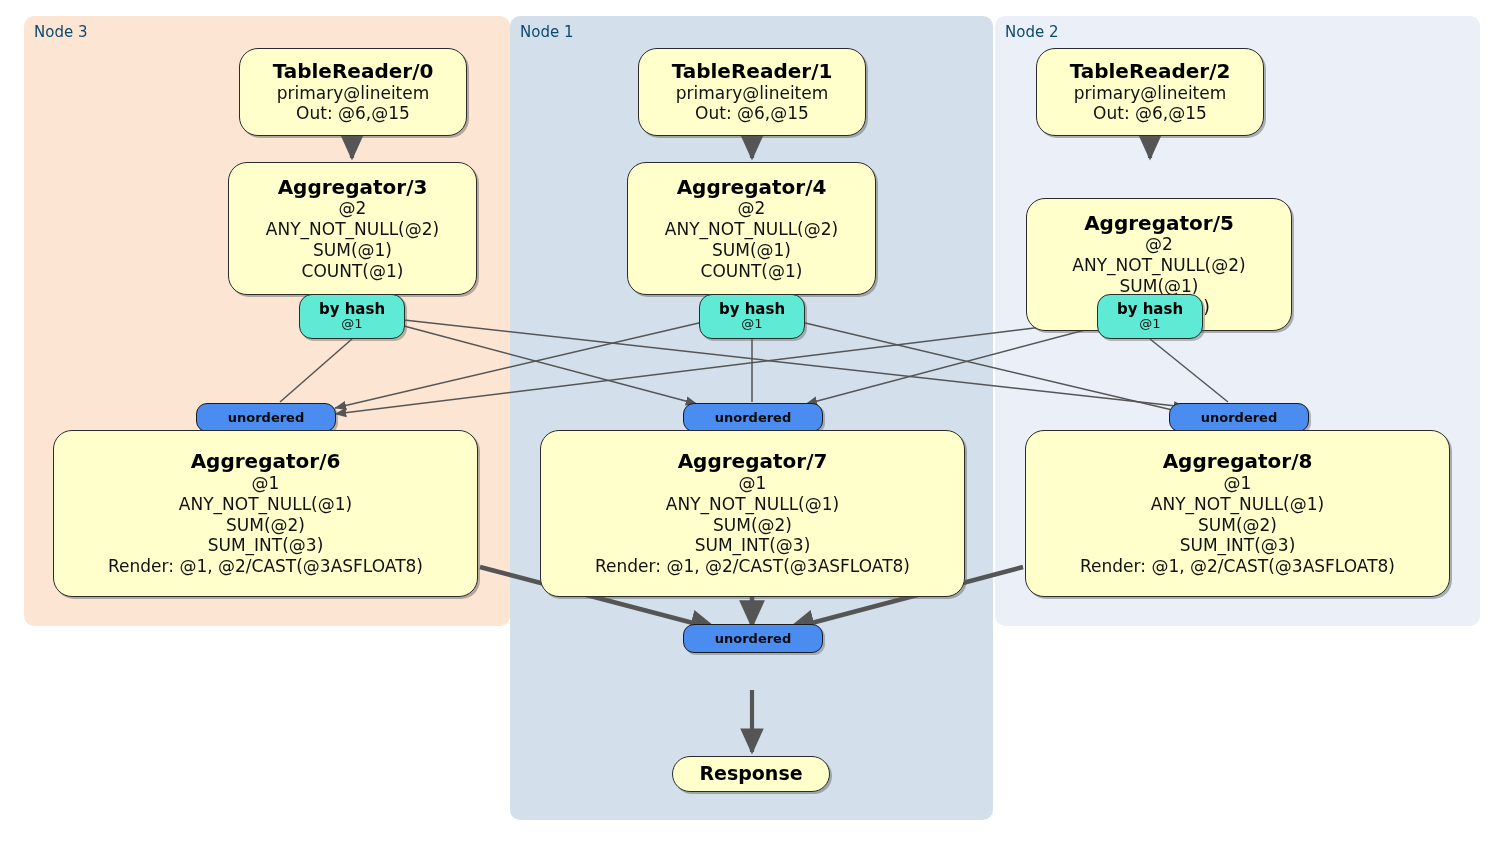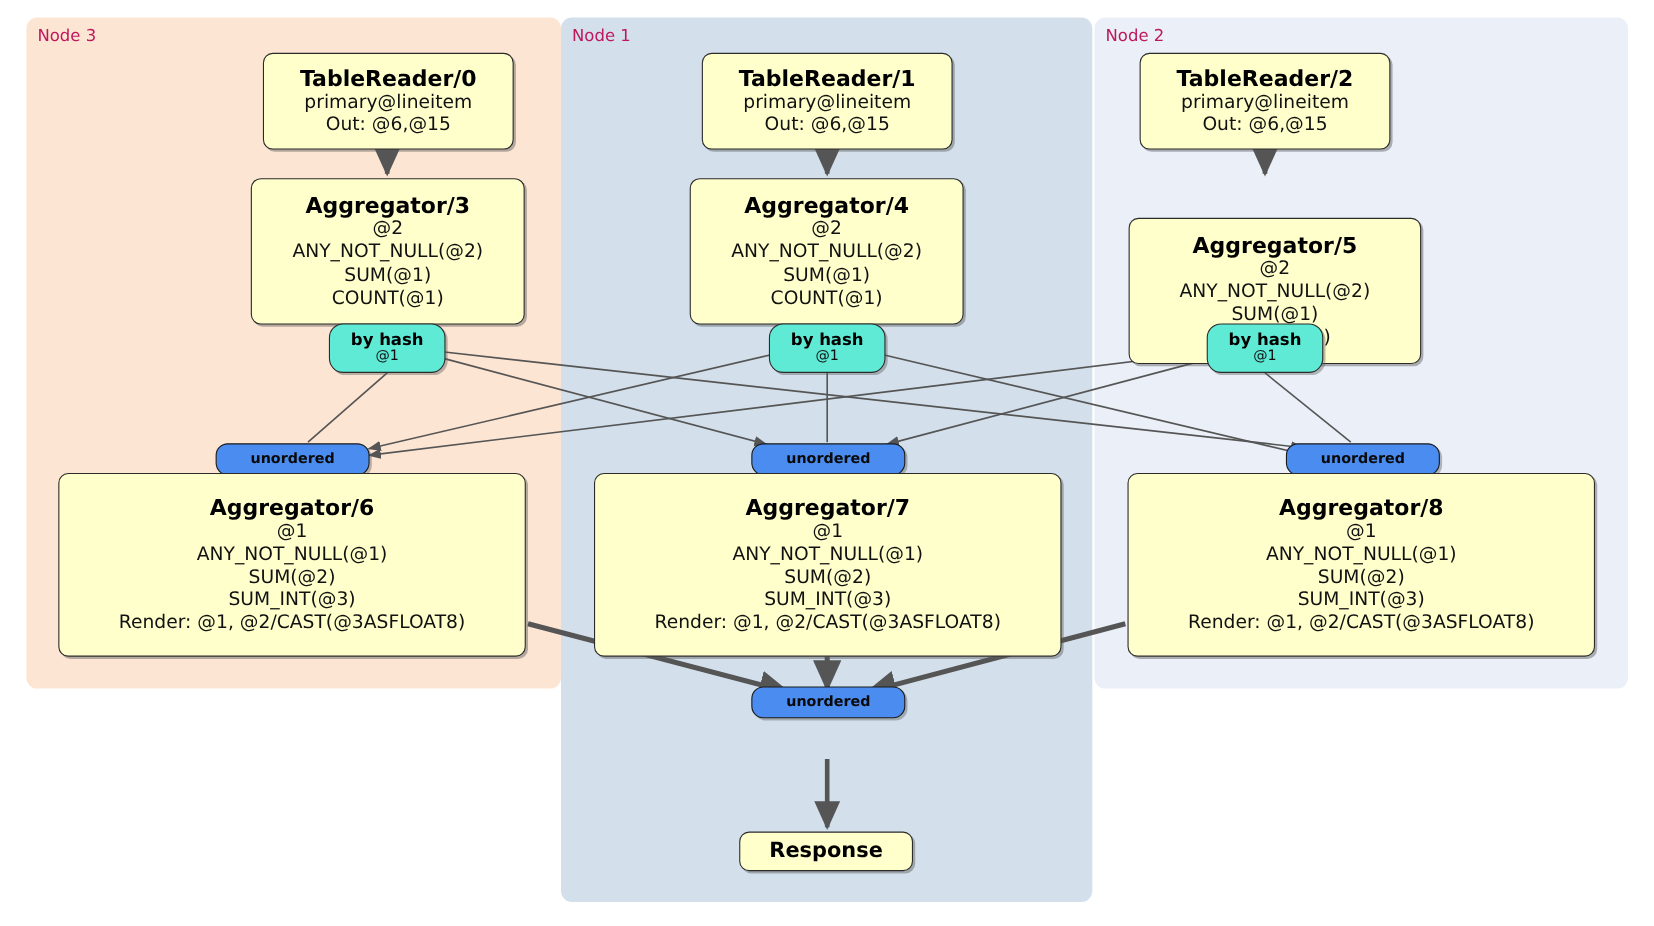--- a/index.html
+++ b/index.html
@@ -1,23 +1,23 @@
 <!DOCTYPE html>
 <html><head>
 <meta charset="utf-8">
 <style>
   html,body{margin:0;padding:0;background:#fff;}
   #stage{position:relative;width:1504px;height:842px;overflow:hidden;
     font-family:"DejaVu Sans","Liberation Sans",sans-serif;background:#ffffff;}
   .panel{position:absolute;border-radius:10px;}
-  .panel-label{position:absolute;font-size:15px;color:#be185d;white-space:nowrap;}
+  .panel-label{position:absolute;font-size:15px;color:#0c4a6e;white-space:nowrap;}
   svg.edges{position:absolute;left:0;top:0;width:1504px;height:842px;pointer-events:none;}
   .node{position:absolute;box-sizing:border-box;display:flex;flex-direction:column;
         align-items:center;justify-content:center;}
-  .opbox{background:#ffffcc;border:1.6px solid #2b2b2b;border-radius:9px;
+  .opbox{background:#ffffcc;border:1.6px solid #2b2b2b;border-radius:19px;
          box-shadow:2px 2px 0 rgba(90,90,90,.45);}
   .opbox .t{font-weight:bold;font-size:20px;color:#000;line-height:1.14;}
   .opbox .l{font-size:17px;color:#111;line-height:1.22;white-space:nowrap;}
   .hashnode{background:#5eead4;border:1.6px solid #2b2b2b;border-radius:13px;
             box-shadow:2px 2px 0 rgba(90,90,90,.40);}
   .hashnode .t{font-weight:bold;font-size:15px;color:#000;line-height:1.1;}
   .hashnode .l{font-size:13px;color:#111;line-height:1.15;}
   .unord{background:#4a8cf0;border:1.6px solid #1b1b1b;border-radius:11px;
          box-shadow:2px 2px 0 rgba(90,90,90,.40);
          display:flex;align-items:center;justify-content:center;}

